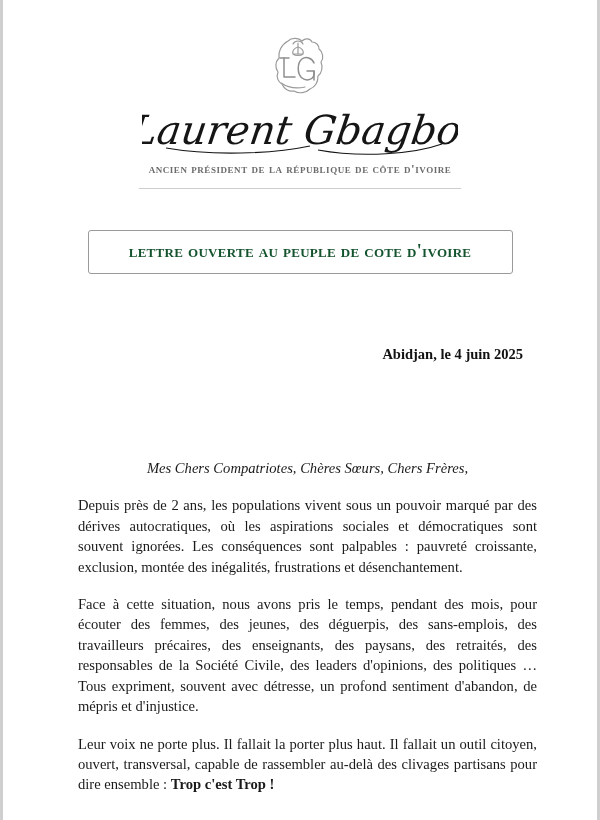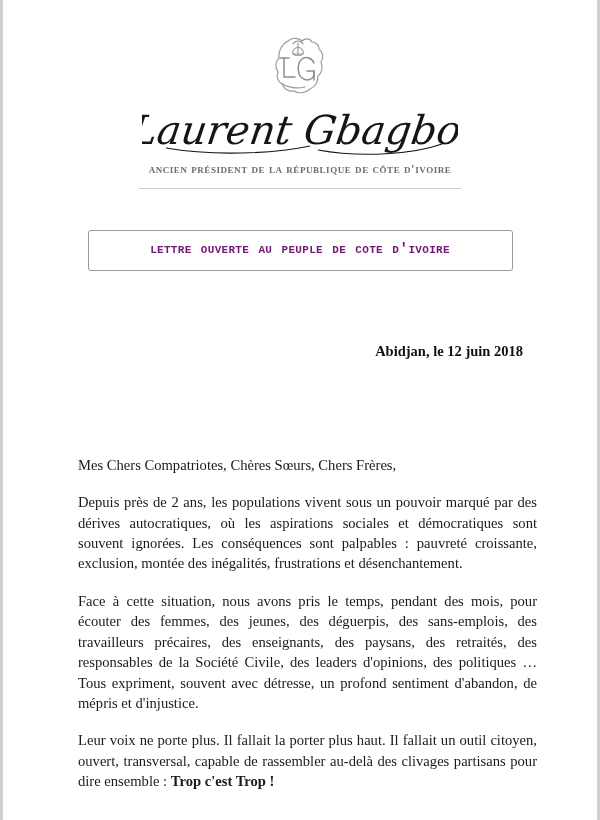--- a/index.html
+++ b/index.html
@@ -73,24 +73,24 @@
     box-sizing: border-box;
     margin: 41px auto 0 auto;
     width: 425px;
     padding: 11px 8px 12px 8px;
     border: 1px solid #9a9a9a;
     border-radius: 3px;
     background: #ffffff;
     text-align: center;
   }
   .title-text {
-    font-family: Liberation Mono, monospace;
-    font-size: 15px;
+    font-family: Liberation Serif, serif;
+    font-size: 18px;
     font-weight: bold;
-    color: #701a75;
+    color: #14532d;
     font-variant: small-caps;
     text-transform: lowercase;
     letter-spacing: 0.3px;
     line-height: 1.05;
   }
 
   
   .dateline {
     margin: 72px 74px 0 0;
     text-align: right;
@@ -106,21 +106,21 @@
     color: #1a1a1a;
   }
   .para {
     margin: 0 0 17px 0;
     font-size: 14.6px;
     line-height: 1.40;
     text-align: justify;
     text-justify: inter-word;
     font-family: "Liberation Serif", "DejaVu Serif", serif;
   }
-  .para.nojustify { text-align: left; }
+  .para.nojustify { text-align: center; font-style: italic; }
   .para:last-child { margin-bottom: 0; }
   .para b { font-weight: bold; }
 </style>
 </head>
 <body>
 
 <div class="page">
 
   <header class="letterhead">
 
@@ -169,21 +169,21 @@
 
     <div class="subtitle">Ancien Président de la République de Côte d'Ivoire</div>
 
     <hr class="head-rule">
   </header>
 
   <div class="title-box">
     <div class="title-text">Lettre ouverte au Peuple de Cote d'Ivoire</div>
   </div>
 
-  <div class="dateline">Abidjan, le 12 juin 2018</div>
+  <div class="dateline">Abidjan, le 4 juin 2025</div>
 
   <section class="body-copy">
       <p class="para nojustify">Mes Chers Compatriotes, Chères Sœurs, Chers Frères,</p>
       <p class="para">Depuis près de 2 ans, les populations vivent sous un pouvoir marqué par des dérives autocratiques, où les aspirations sociales et démocratiques sont souvent ignorées. Les conséquences sont palpables : pauvreté croissante, exclusion, montée des inégalités, frustrations et désenchantement.</p>
       <p class="para">Face à cette situation, nous avons pris le temps, pendant des mois, pour écouter des femmes, des jeunes, des déguerpis, des sans-emplois, des travailleurs précaires, des enseignants, des paysans, des retraités, des responsables de la Société Civile, des leaders d'opinions, des politiques … Tous expriment, souvent avec détresse, un profond sentiment d'abandon, de mépris et d'injustice.</p>
       <p class="para">Leur voix ne porte plus. Il fallait la porter plus haut. Il fallait un outil citoyen, ouvert, transversal, capable de rassembler au-delà des clivages partisans pour dire ensemble : <b>Trop c'est Trop !</b></p>
     </section>
 
 </div>
 

